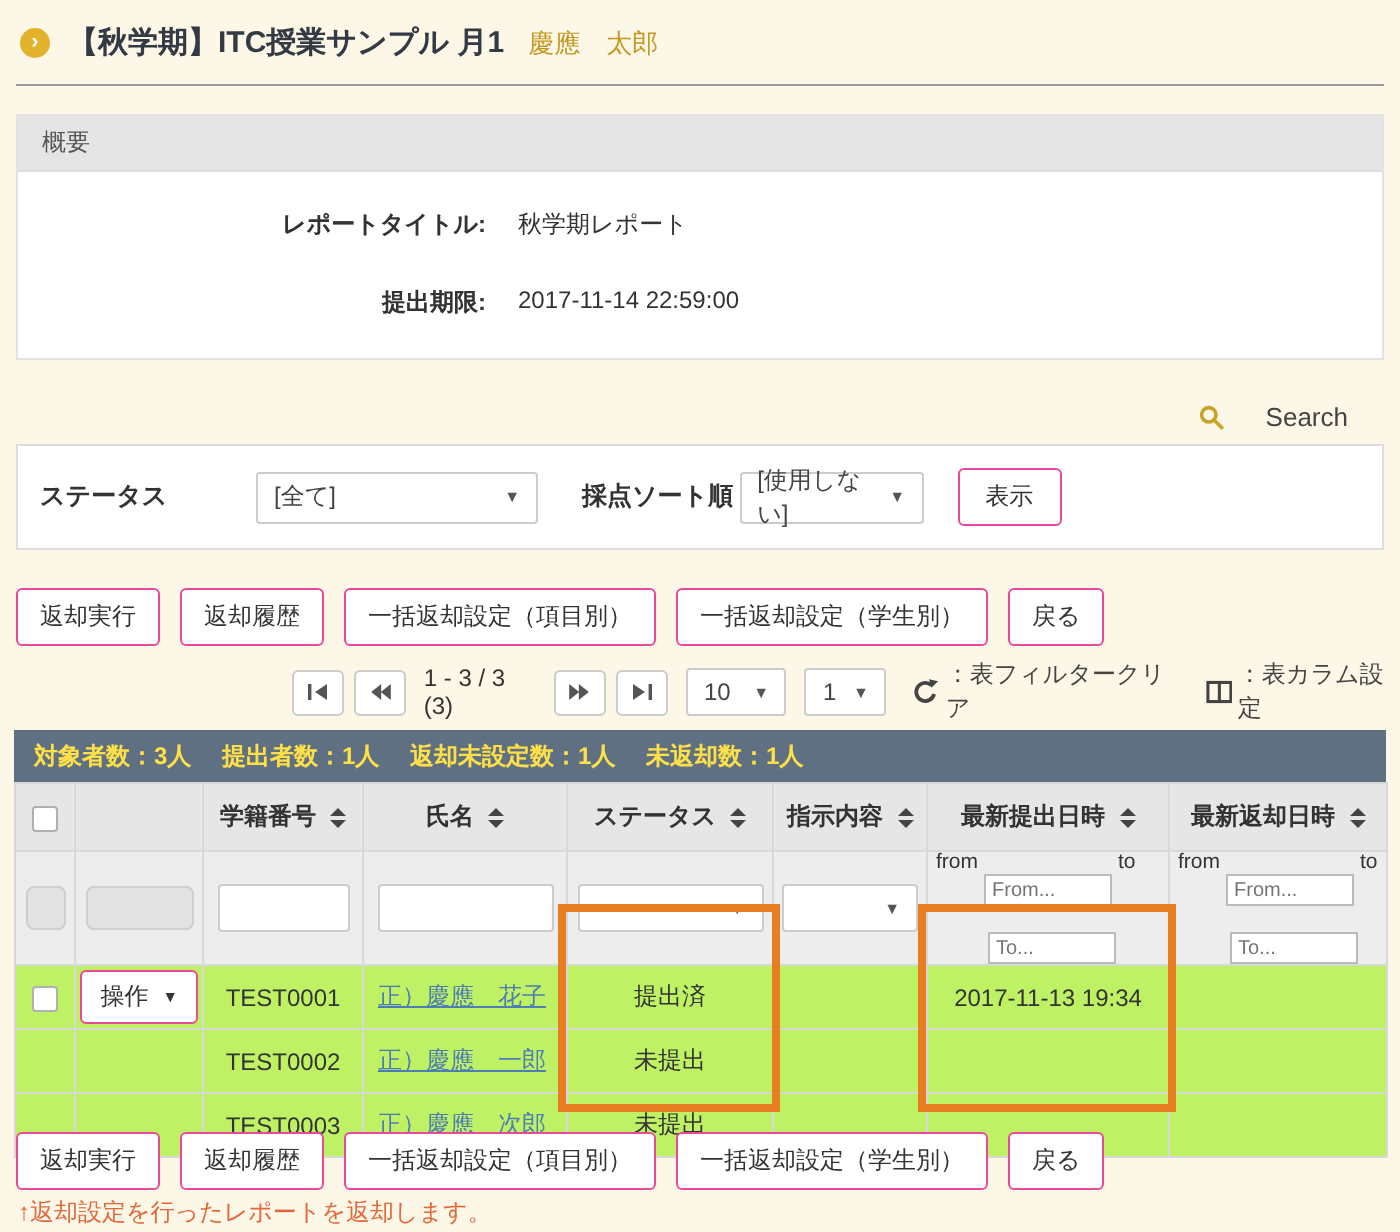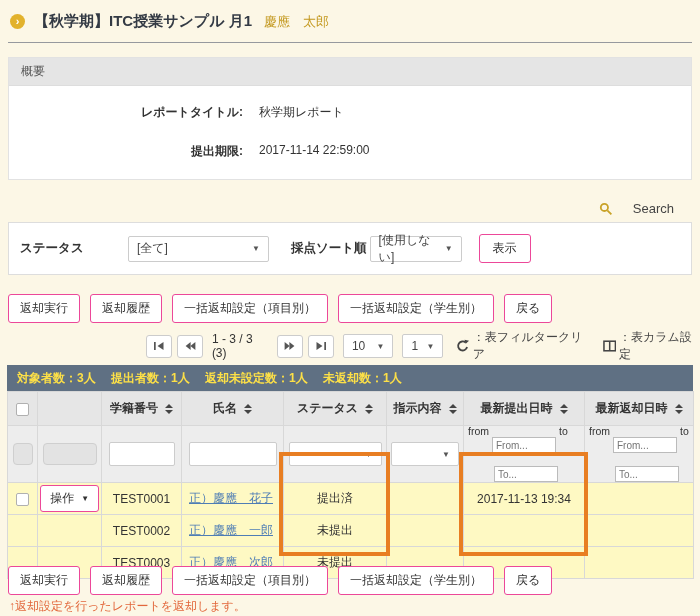--- a/index.html
+++ b/index.html
@@ -77,21 +77,21 @@
   .fbox { display:inline-block; background:#e3e3e3; border:1px solid #cfcfcf; border-radius:4px; height:22px; vertical-align:middle; }
   .fbox-s { width:20px; } .fbox-m { width:54px; }
   .f-input { height:24px; border:1px solid #ccc; border-radius:2px; padding:0 4px; font-family:inherit; font-size:11px; background:#fff; }
   .fi-id { width:66px; } .fi-name { width:88px; }
   .f-select { margin:0 auto; height:24px; }
   .fs-status { width:93px; } .fs-inst { width:68px; }
   .date-filter { font-size:10.5px; color:#333; text-align:left; padding-left:4px; line-height:1.1; }
   .df-line1 { display:flex; align-items:flex-start; gap:3px; }
   .df-line2 { margin-top:2px; margin-left:26px; }
   .d-input { width:64px; height:16px; border:1px solid #bbb; font-size:10px; padding:0 3px; font-family:inherit;margin-top:11px; }
-  .data-row td { height:32px; background:#fef9c3; }
+  .data-row td { height:32px; background:#bef264; }
   .chk { width:13px; height:13px; border:1px solid #b0b0b0; border-radius:2px; background:#fff;
     display:inline-block; vertical-align:middle; cursor:pointer; }
   .op-btn { padding:4px 9px; font-size:12px; }
   .name-cell { text-align:left; padding-left:7px; }
   .name-link { color:#4e7db5; text-decoration:underline; cursor:pointer; }
 
   
   .hl-box { position:absolute; border:4px solid #e87e22; pointer-events:none; }
   .hl-status { left:272px; top:61px; width:111px; height:104px; }
   .hl-submit { left:452px; top:61px; width:129px; height:104px; }

